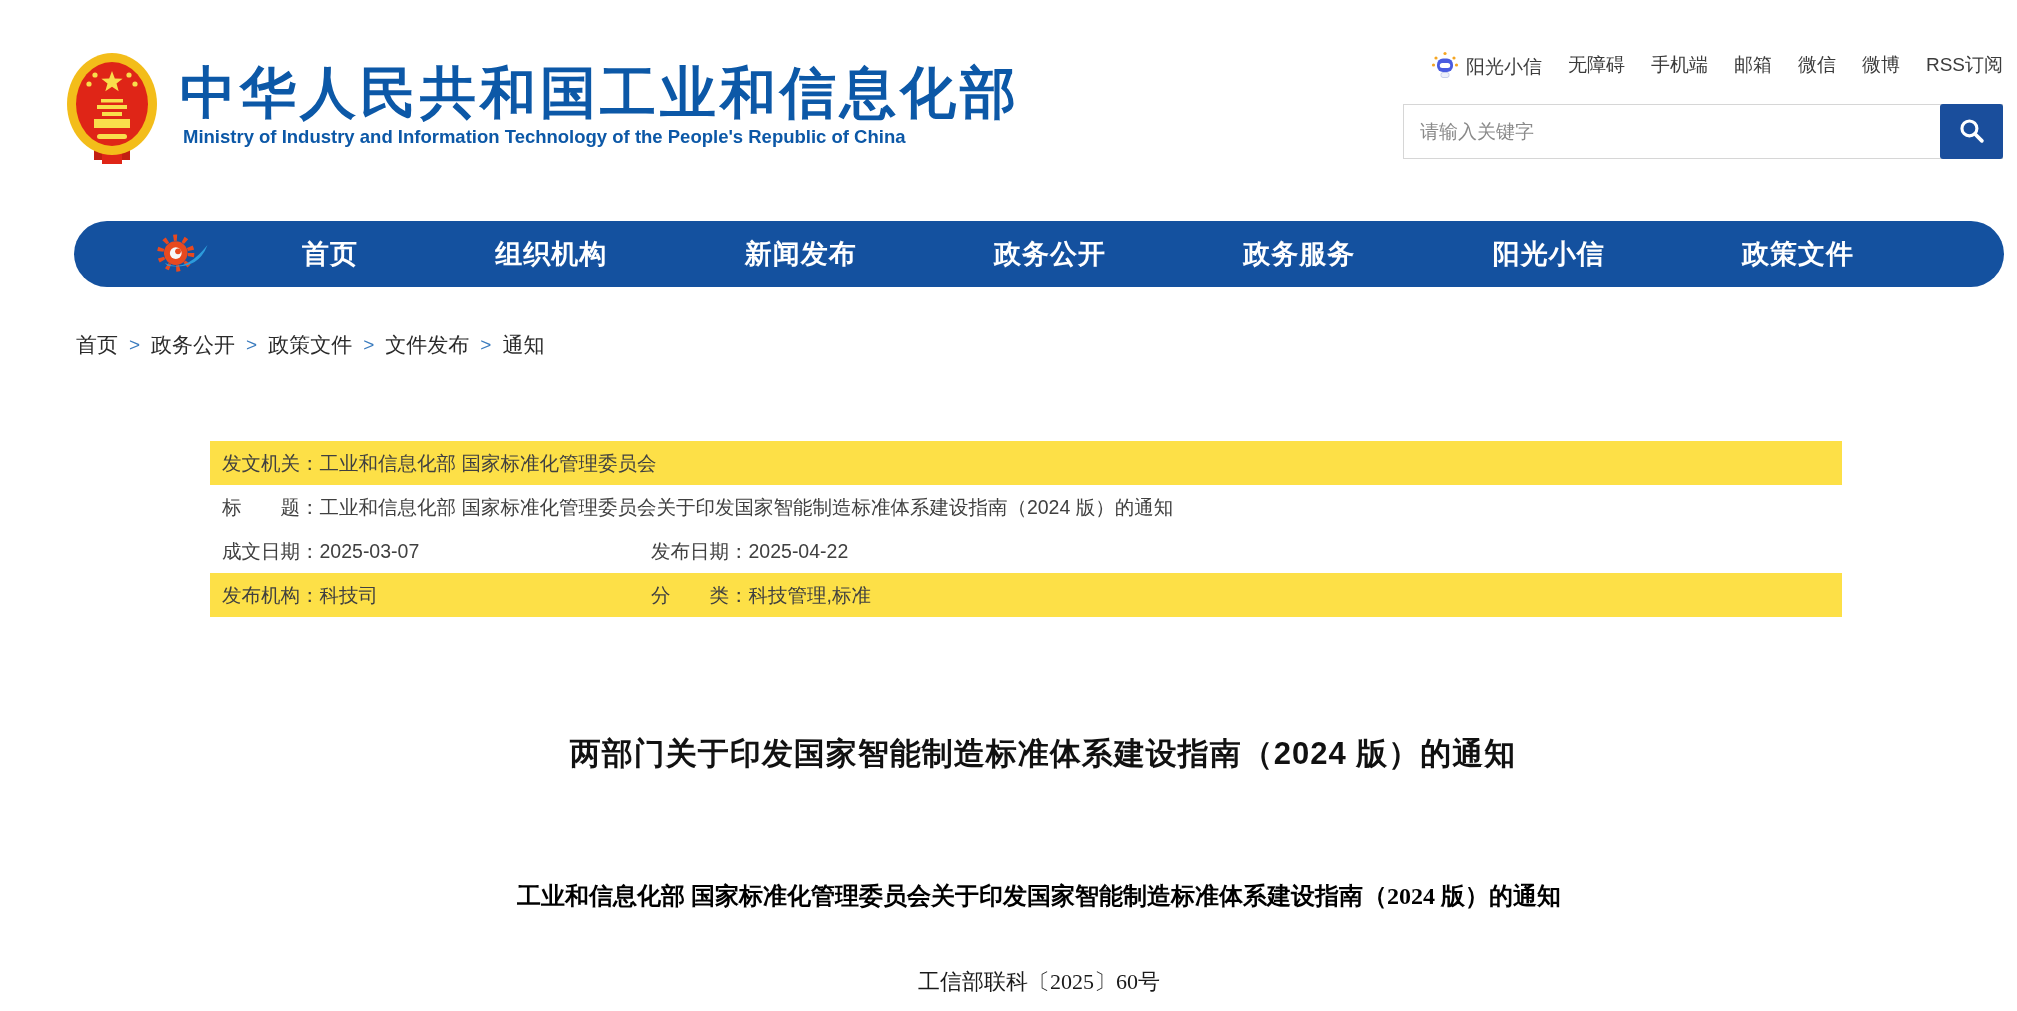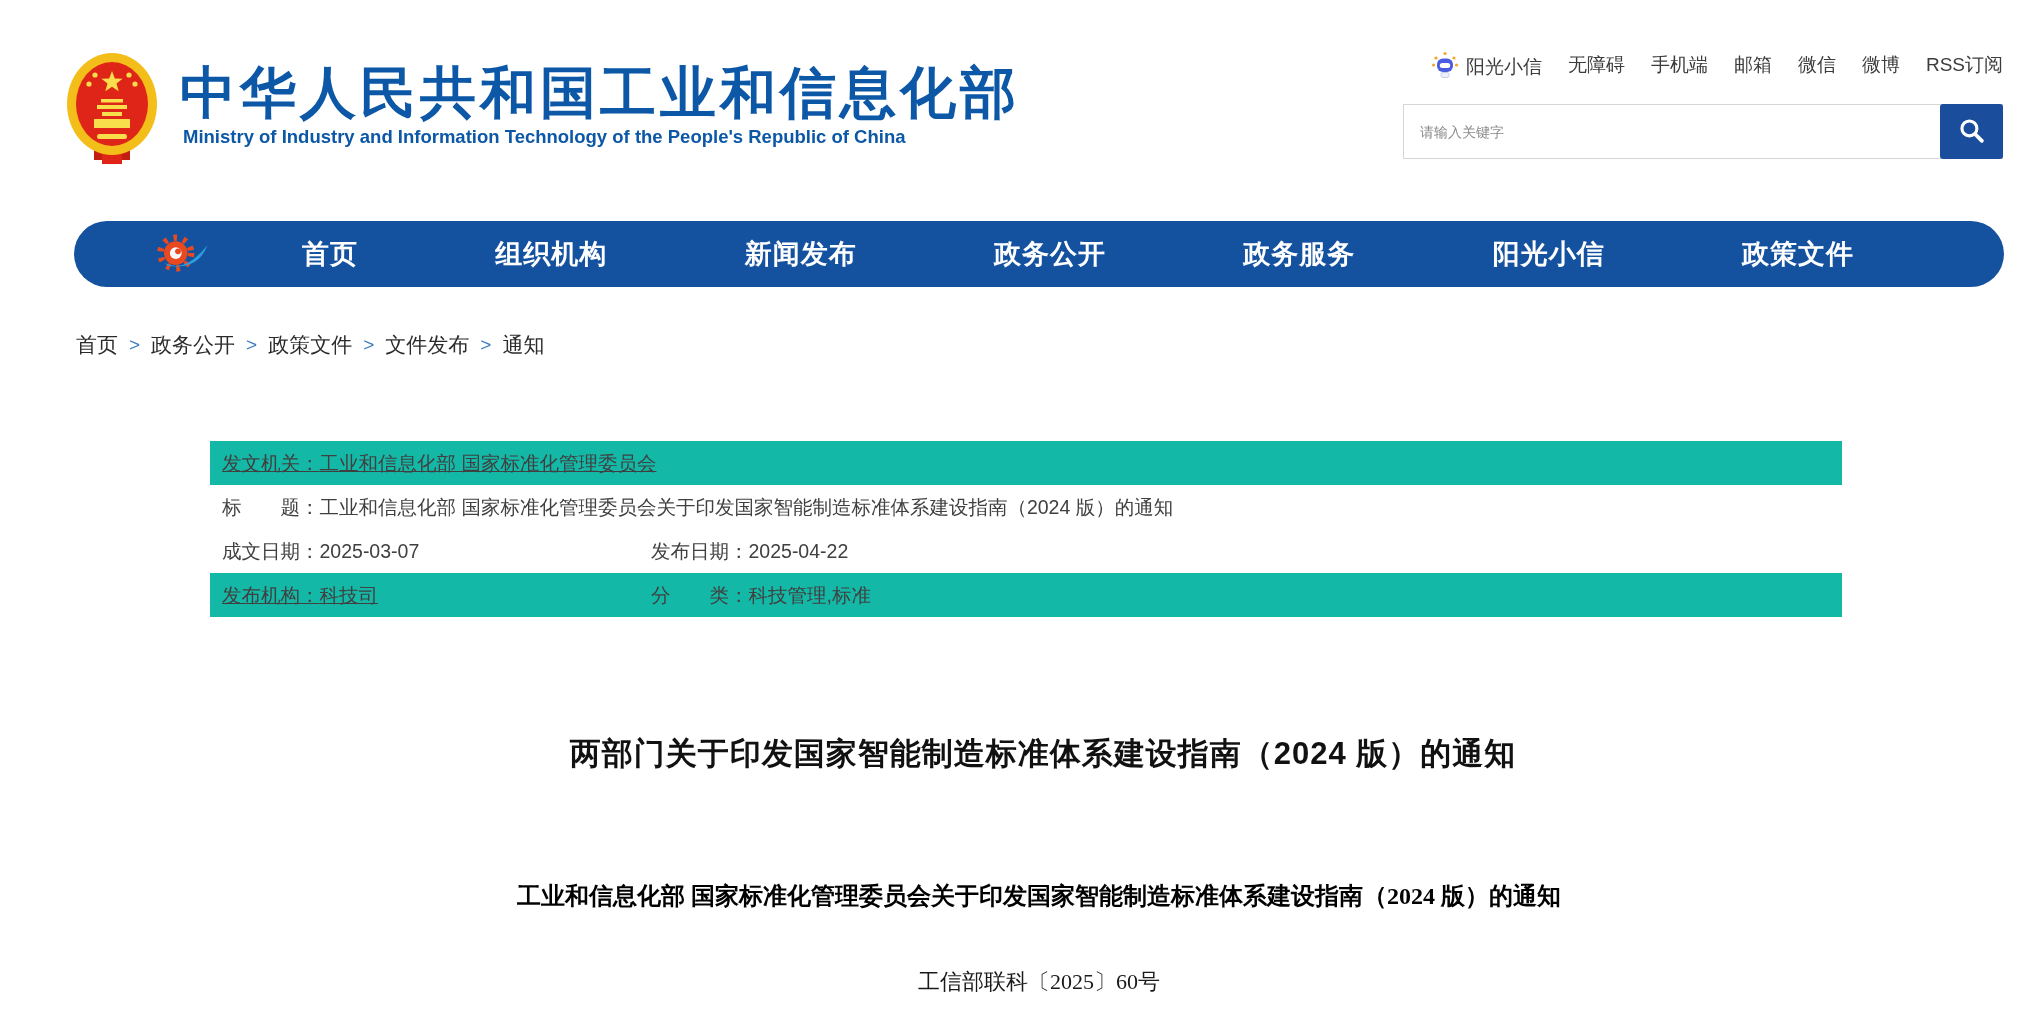--- a/index.html
+++ b/index.html
@@ -24,22 +24,22 @@
   .quick-links {
     position:absolute; top:50px; right:14px; display:flex; align-items:center;
     gap:26px; font-size:19px; color:#3c3c3c; white-space:nowrap;
   }
   .qlink { display:flex; align-items:flex-end; gap:6px; }
   .robot-ico { width:30px; height:30px; display:inline-block; }
 
   .search-wrap { position:absolute; top:104px; right:14px; width:600px; height:55px; }
   .search-input {
     width:100%; height:100%; border:1px solid #d6d6d6; background:#fff;
-    padding:0 80px 0 16px; font-size:14px; color:#333; outline:none;
-    font-family:Liberation Sans, sans-serif;
+    padding:0 80px 0 16px; font-size:19px; color:#333; outline:none;
+    font-family:Liberation Serif, serif;
   }
   .search-input::placeholder { color:#8a8a8a; }
   .search-btn {
     position:absolute; right:0; top:0; width:63px; height:55px; border:none;
     background:#1A4E9C; border-radius:3px; cursor:pointer;
     display:flex; align-items:center; justify-content:center;
   }
 
   
   .main-nav {
@@ -59,21 +59,21 @@
     gap:11px; font-size:21px; color:#2b2b2b;
   }
   .crumb-sep { color:#3A7BBE; font-size:19px; }
 
   
   .meta-table { position:absolute; top:441px; left:210px; width:1632px; }
   .mrow {
     position:relative; height:44px; line-height:44px; padding-left:12px;
     font-size:19.5px; color:#404040; white-space:nowrap;
   }
-  .mrow.gray { background:#14b8a6;text-decoration:underline; }
+  .mrow.gray { background:#fde047; }
   .mlabel { color:#404040; }
   .mcol2 { position:absolute; left:397px; top:0;margin-left:44px; }
 
   
   .article-title {
     position:absolute; top:729px; left:74px; width:1930px; margin:4px;
     text-align:center; font-size:31px; font-weight:bold; color:#111;
     letter-spacing:1px;
   }
   .article-subtitle {

